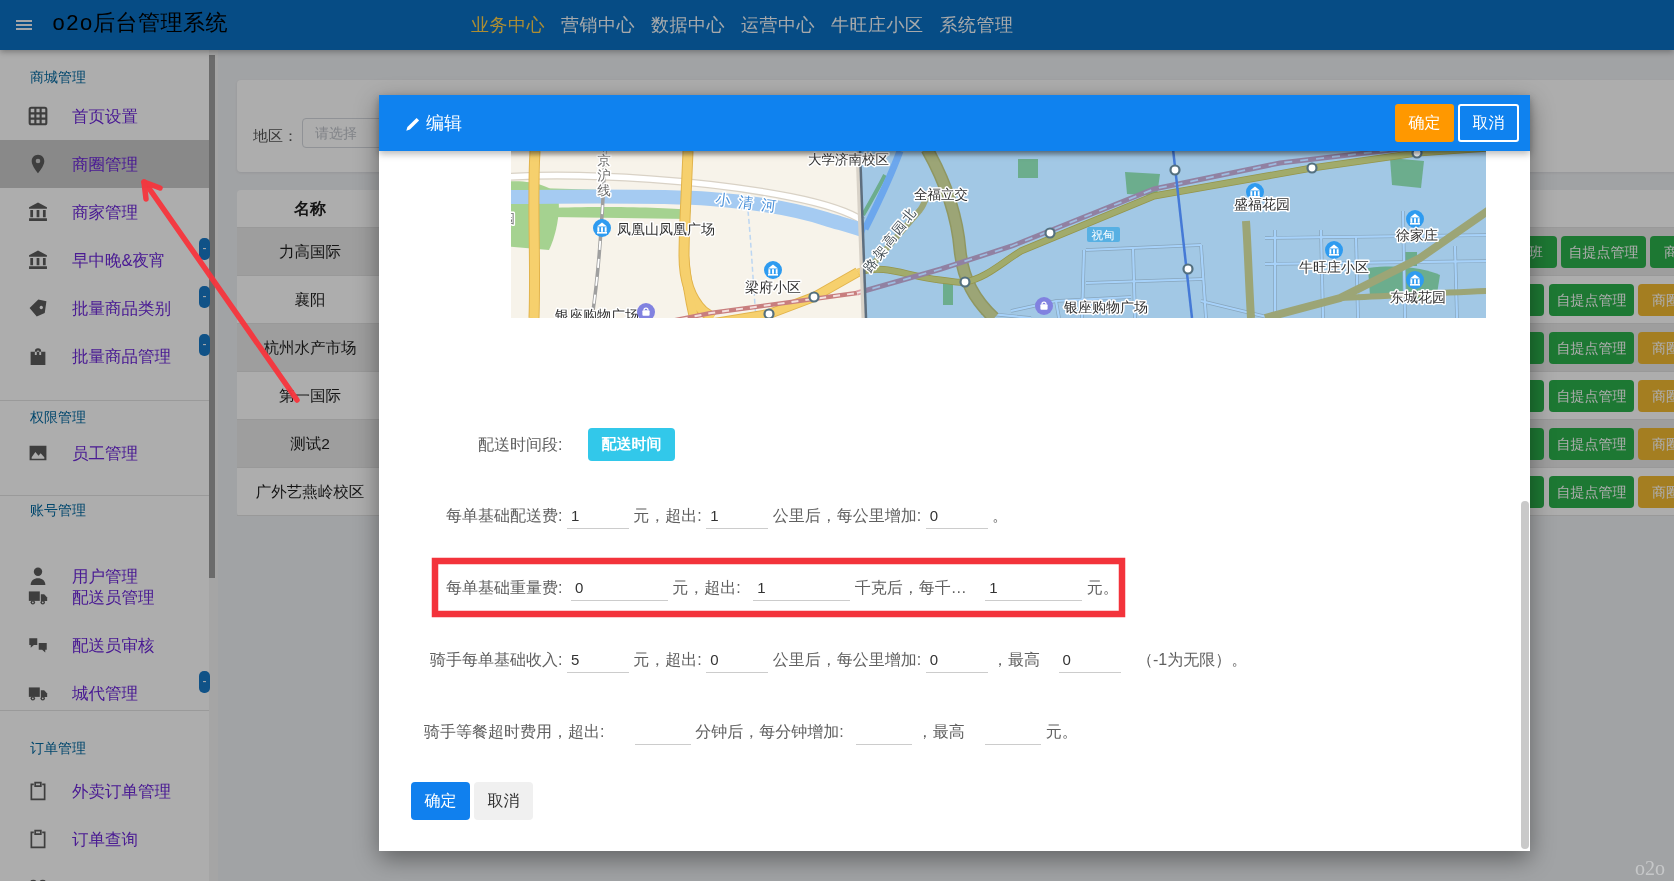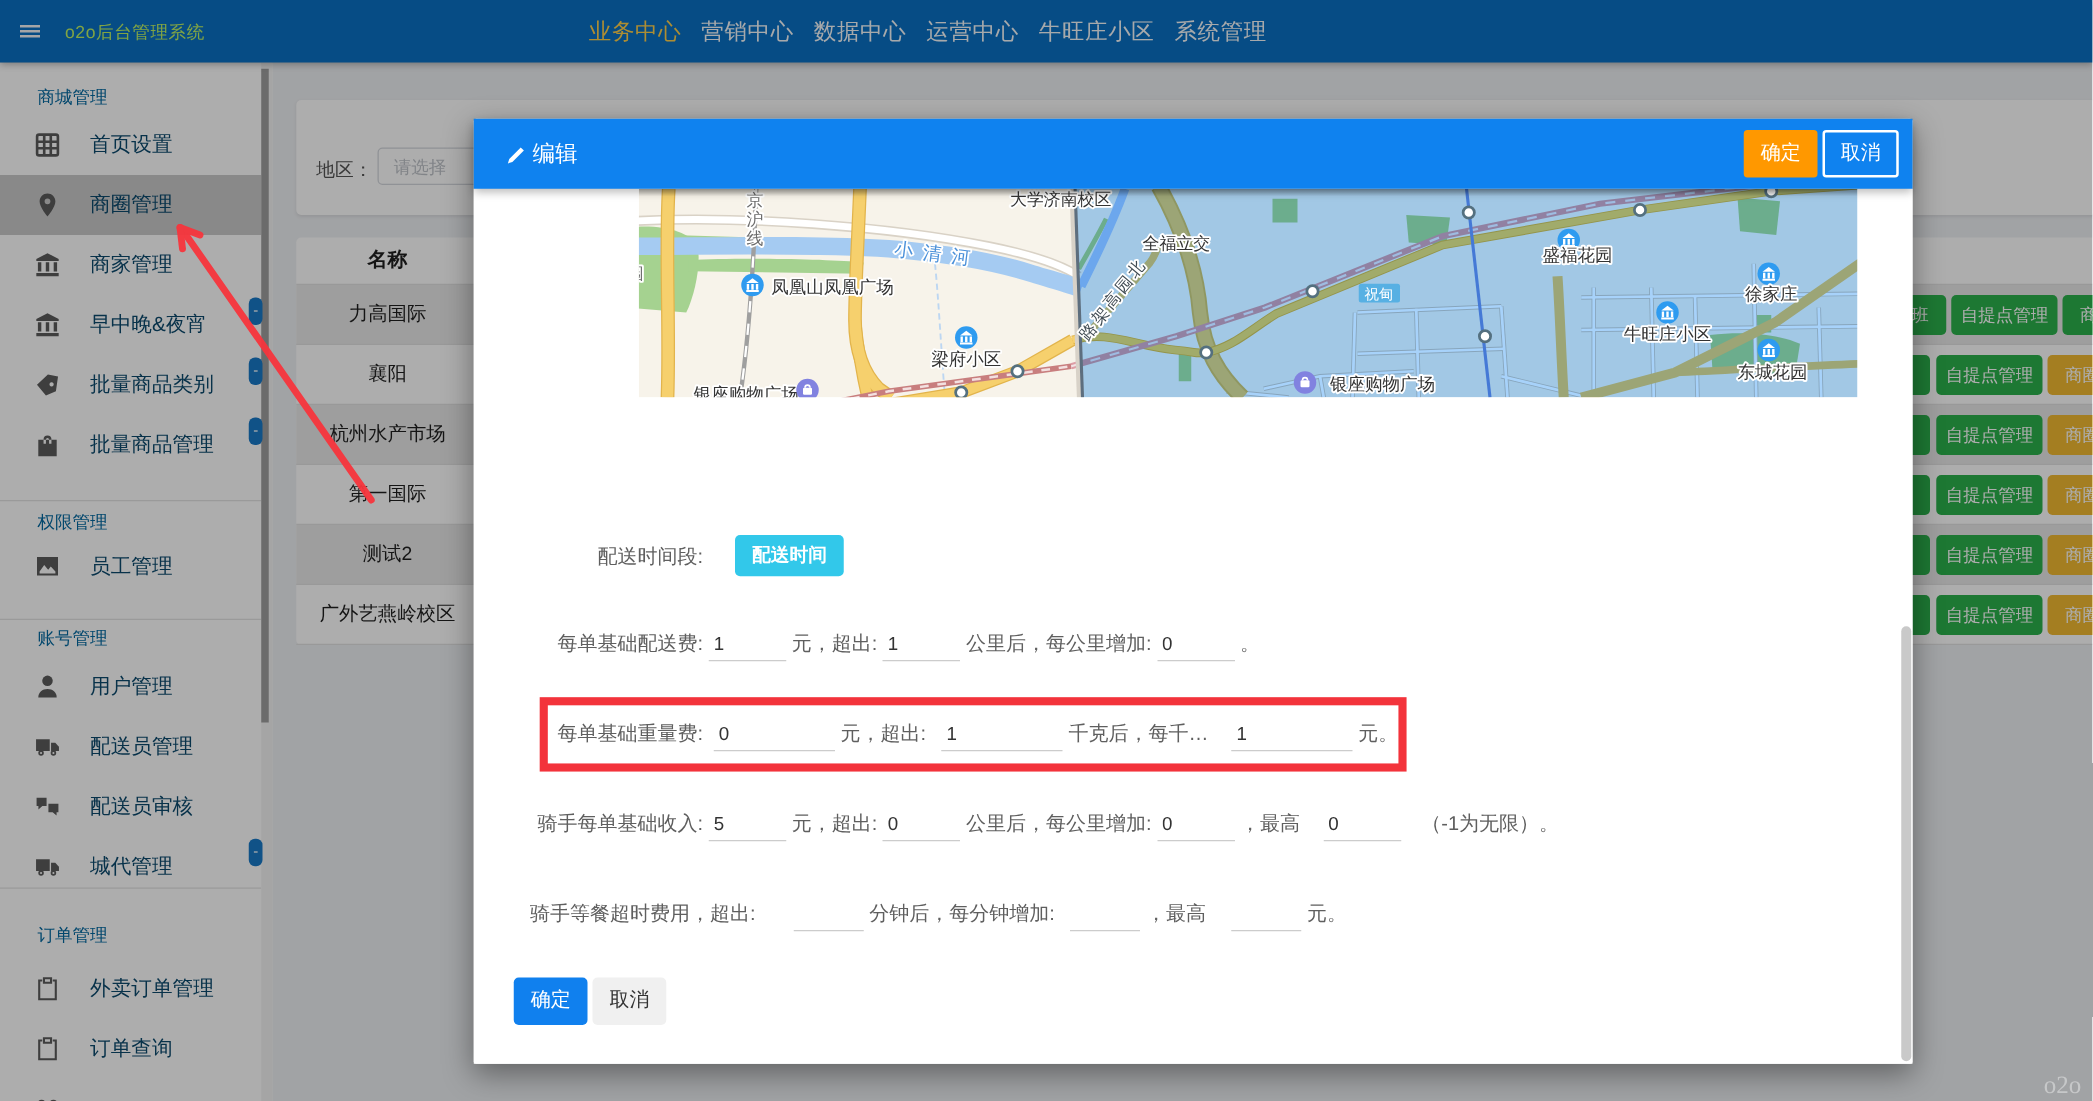--- a/index.html
+++ b/index.html
@@ -3,35 +3,35 @@
 <meta charset="utf-8">
 <style>
   * { margin:0; padding:0; box-sizing:border-box; }
   html,body { width:1674px; height:881px; overflow:hidden; }
   body { font-family:"Liberation Sans", sans-serif; position:relative; background:#eef0f3; }
 
   
   .topbar { position:absolute; left:0; top:0; width:1674px; height:50px; background:#0a70c4; z-index:3; box-shadow:0 2px 6px rgba(0,0,0,0.3); }
   .hamburger { position:absolute; left:16px; top:20px; width:16px; height:12px; cursor:pointer; }
   .hamburger span { display:block; height:2px; background:#f2f4f6; margin-bottom:2.2px; }
-  .app-title { position:absolute; left:52px; top:0; line-height:50px; color:#bef264; font-size:14px; font-weight:normal; letter-spacing:0.5px; }
+  .app-title { position:absolute; left:52px; top:0; line-height:50px; color:#000000; font-size:22px; font-weight:normal; letter-spacing:0.5px;font-family:Liberation Mono, monospace; }
   .topnav { position:absolute; left:471px; top:0; height:57px; display:flex; gap:16px; }
   .topnav .nav-item { line-height:50px; font-size:18px; color:#f7fafc; letter-spacing:0.5px; cursor:pointer; }
   .topnav .nav-item.active { color:#ffd04b; }
 
   
   .sidebar { position:absolute; left:0; top:50px; width:218px; height:831px; background:#fff; z-index:1; }
   .side-scroll-track { position:absolute; left:209px; top:0; width:9px; height:831px; background:#f4f4f4; }
   .side-scroll-thumb { position:absolute; left:209px; top:5px; width:6px; height:523px; background:#9e9e9e; }
   .section-title { position:absolute; left:30px; color:#0369a1; font-size:14px; }
   .side-item { position:absolute; left:0; width:209px; height:48px; cursor:pointer; }
   .side-item.selected { background:#cbcbcb; }
   .side-item .s-icon { position:absolute; left:28px; top:14px; width:20px; height:20px; color:#5c5c5c; }
   .side-item .s-icon svg { width:20px; height:20px; display:block; }
-  .side-item .s-label { position:absolute; left:72px; top:0; line-height:48px; font-size:16.5px; color:#0c4a6e; }
+  .side-item .s-label { position:absolute; left:72px; top:0; line-height:48px; font-size:16.5px; color:#6d28d9; }
   .side-badge { position:absolute; left:199px; width:11px; height:22px; background:#1879c8; border-radius:5px; color:#fff; font-size:12px; text-align:center; line-height:20px; z-index:2; }
   .side-divider { position:absolute; left:0; width:209px; height:1px; background:#e4e4e4; }
 
   
   .content { position:absolute; left:218px; top:50px; width:1456px; height:831px; z-index:1; }
   .filter-card { position:absolute; left:19px; top:30px; width:1470px; height:92px; background:#fff; border-radius:4px; box-shadow:0 1px 3px rgba(0,0,0,0.08); }
   .filter-label { position:absolute; left:16px; top:47px; font-size:15px; color:#555; }
   .region-select { position:absolute; left:65px; top:38px; width:140px; height:30px; border:1px solid #d4d7dd; border-radius:4px; background:#fff; }
   .region-select .ph { position:absolute; left:12px; top:0; line-height:28px; font-size:14px; color:#bfc3c9; }
   .table-card { position:absolute; left:19px; top:140px; width:1470px; height:326px; background:#fff; border-radius:4px; }
@@ -157,21 +157,21 @@
       <div class="section-title" style="top:359px">权限管理</div>
       <div class="side-item" style="top:379px">
         <span class="s-icon">
           <svg viewBox="0 0 19 19">
             <path fill="currentColor" d="M1.5 2.5h16v14h-16zM3.5 13.5 7 8.5l3 3.6 2-2.4 3.5 3.8v1.5h-12z" fill-rule="evenodd"></path>
           </svg>
         </span>
         <span class="s-label">员工管理</span>
       </div>
       <div class="section-title" style="top:452px">账号管理</div>
-      <div class="side-item" style="top:475px">
+      <div class="side-item" style="top:502px">
         <span class="s-icon">
           <svg viewBox="0 0 19 19">
             <circle fill="currentColor" cx="9.5" cy="5.4" r="4"></circle>
             <path fill="currentColor" d="M2.5 18c0-4 3.1-6.4 7-6.4s7 2.4 7 6.4z"></path>
           </svg>
         </span>
         <span class="s-label">用户管理</span>
       </div>
       <div class="side-item" style="top:523px">
         <span class="s-icon">

